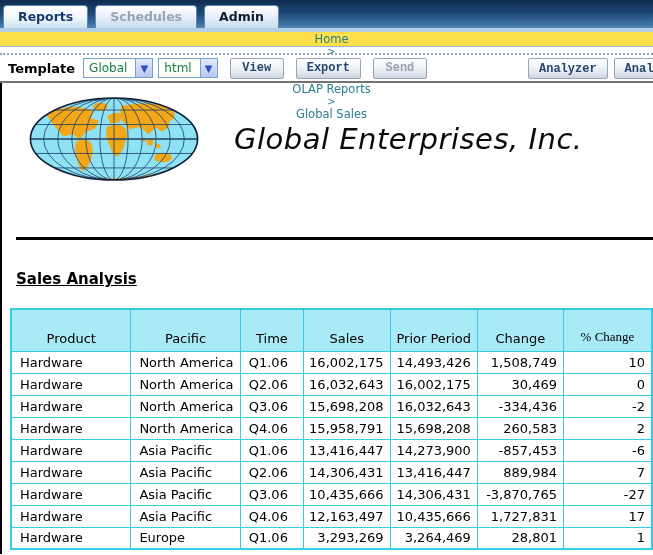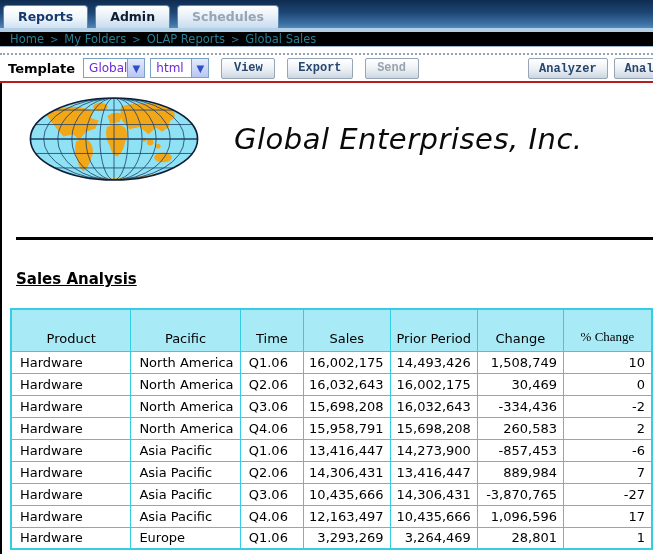--- a/index.html
+++ b/index.html
@@ -20,41 +20,41 @@
     border:1px solid #5d89b4; border-bottom:none; border-radius:4px 4px 0 0;
     background:linear-gradient(180deg,#ffffff 0%,#e9f1f9 45%,#c7dcef 100%);
   }
   .tab.active { color:#173a6e; background:linear-gradient(180deg,#ffffff 0%,#f2f7fc 50%,#cfe2f2 100%); }
   .tab.disabled { color:#98a4b4; }
   .tab.normal { color:#101c30; }
   .banner-stripe { height:4px; background:#b3cfe6; }
 
   
   .breadcrumb {
-    height:15px; background:#000000; border-bottom:1px solid #9db6cf;
+    height:15px; background:#fde047; border-bottom:1px solid #9db6cf;
     display:flex; align-items:center; padding-left:10px;
-    font-size:11.5px; color:#2d7d91;
+    font-size:11.5px; color:#2d7d91;flex-direction:column;
   }
   .crumb { cursor:pointer; }
   .crumb-sep { margin:0 6px; font-size:10px; }
 
   
   .gap-dotted { height:8px; border-bottom:2px dotted #93a3b3; background:#fff; }
 
   
   .toolbar {
-    position:relative; height:28px; background:#fff; border-bottom:2px solid #b91c1c;
+    position:relative; height:28px; background:#fff; border-bottom:2px solid #737373;
     display:flex; align-items:center; padding-left:8px;
   }
   .tpl-label { font-size:13px; font-weight:bold; color:#000; margin-right:8px; }
   .combo {
     display:flex; align-items:stretch; height:20px; border:1px solid #7aa2c4;
     background:#fff; margin-right:5px; cursor:pointer;
   }
-  .combo-value { font-size:12px; color:#6d28d9; padding:2px 0 0 5px; min-width:40px; }
+  .combo-value { font-size:12px; color:#15803d; padding:2px 8px 0 5px; min-width:40px; }
   .combo-arrow {
     width:17px; border-left:1px solid #7aa2c4; color:#2b50c8; font-size:10px;
     display:flex; align-items:center; justify-content:center;
     background:linear-gradient(180deg,#e3eafd 0%,#b9c7f2 100%);
   }
   .btn {
     height:21px; min-width:54px; padding:0 10px; margin-left:7px; cursor:pointer;
     font-family:Liberation Mono, monospace; font-size:12px; font-weight:bold; color:#26466e;
     border:1px solid #97a5b5; border-radius:2px;
     background:linear-gradient(180deg,#ffffff 0%,#eef2f6 50%,#ccd6e1 100%);
@@ -93,22 +93,22 @@
   td.cell-text { text-align:left; padding-left:8px; }
   td.cell-num  { text-align:right; padding-right:6px; }
 </style>
 </head>
 <body>
 
 <div class="stage">
 
   <div class="banner">
     <div class="tab active">Reports</div>
+    <div class="tab disabled">Schedules</div>
     <div class="tab normal">Admin</div>
-    <div class="tab disabled">Schedules</div>
   </div>
   <div class="banner-stripe"></div>
 
   <div class="breadcrumb">
     <span class="crumb">Home</span>
     <span class="crumb-sep">&gt;</span>
     <span class="crumb">My Folders</span>
     <span class="crumb-sep">&gt;</span>
     <span class="crumb">OLAP Reports</span>
     <span class="crumb-sep">&gt;</span>
@@ -270,21 +270,21 @@
             <td class="cell-num">14,306,431</td>
             <td class="cell-num">-3,870,765</td>
             <td class="cell-num">-27</td>
           </tr>
           <tr>
             <td class="cell-text">Hardware</td>
             <td class="cell-text">Asia Pacific</td>
             <td class="cell-text">Q4.06</td>
             <td class="cell-num">12,163,497</td>
             <td class="cell-num">10,435,666</td>
-            <td class="cell-num">1,096,596</td>
+            <td class="cell-num">1,727,831</td>
             <td class="cell-num">17</td>
           </tr>
           <tr>
             <td class="cell-text">Hardware</td>
             <td class="cell-text">Europe</td>
             <td class="cell-text">Q1.06</td>
             <td class="cell-num">3,293,269</td>
             <td class="cell-num">3,264,469</td>
             <td class="cell-num">28,801</td>
             <td class="cell-num">1</td>

